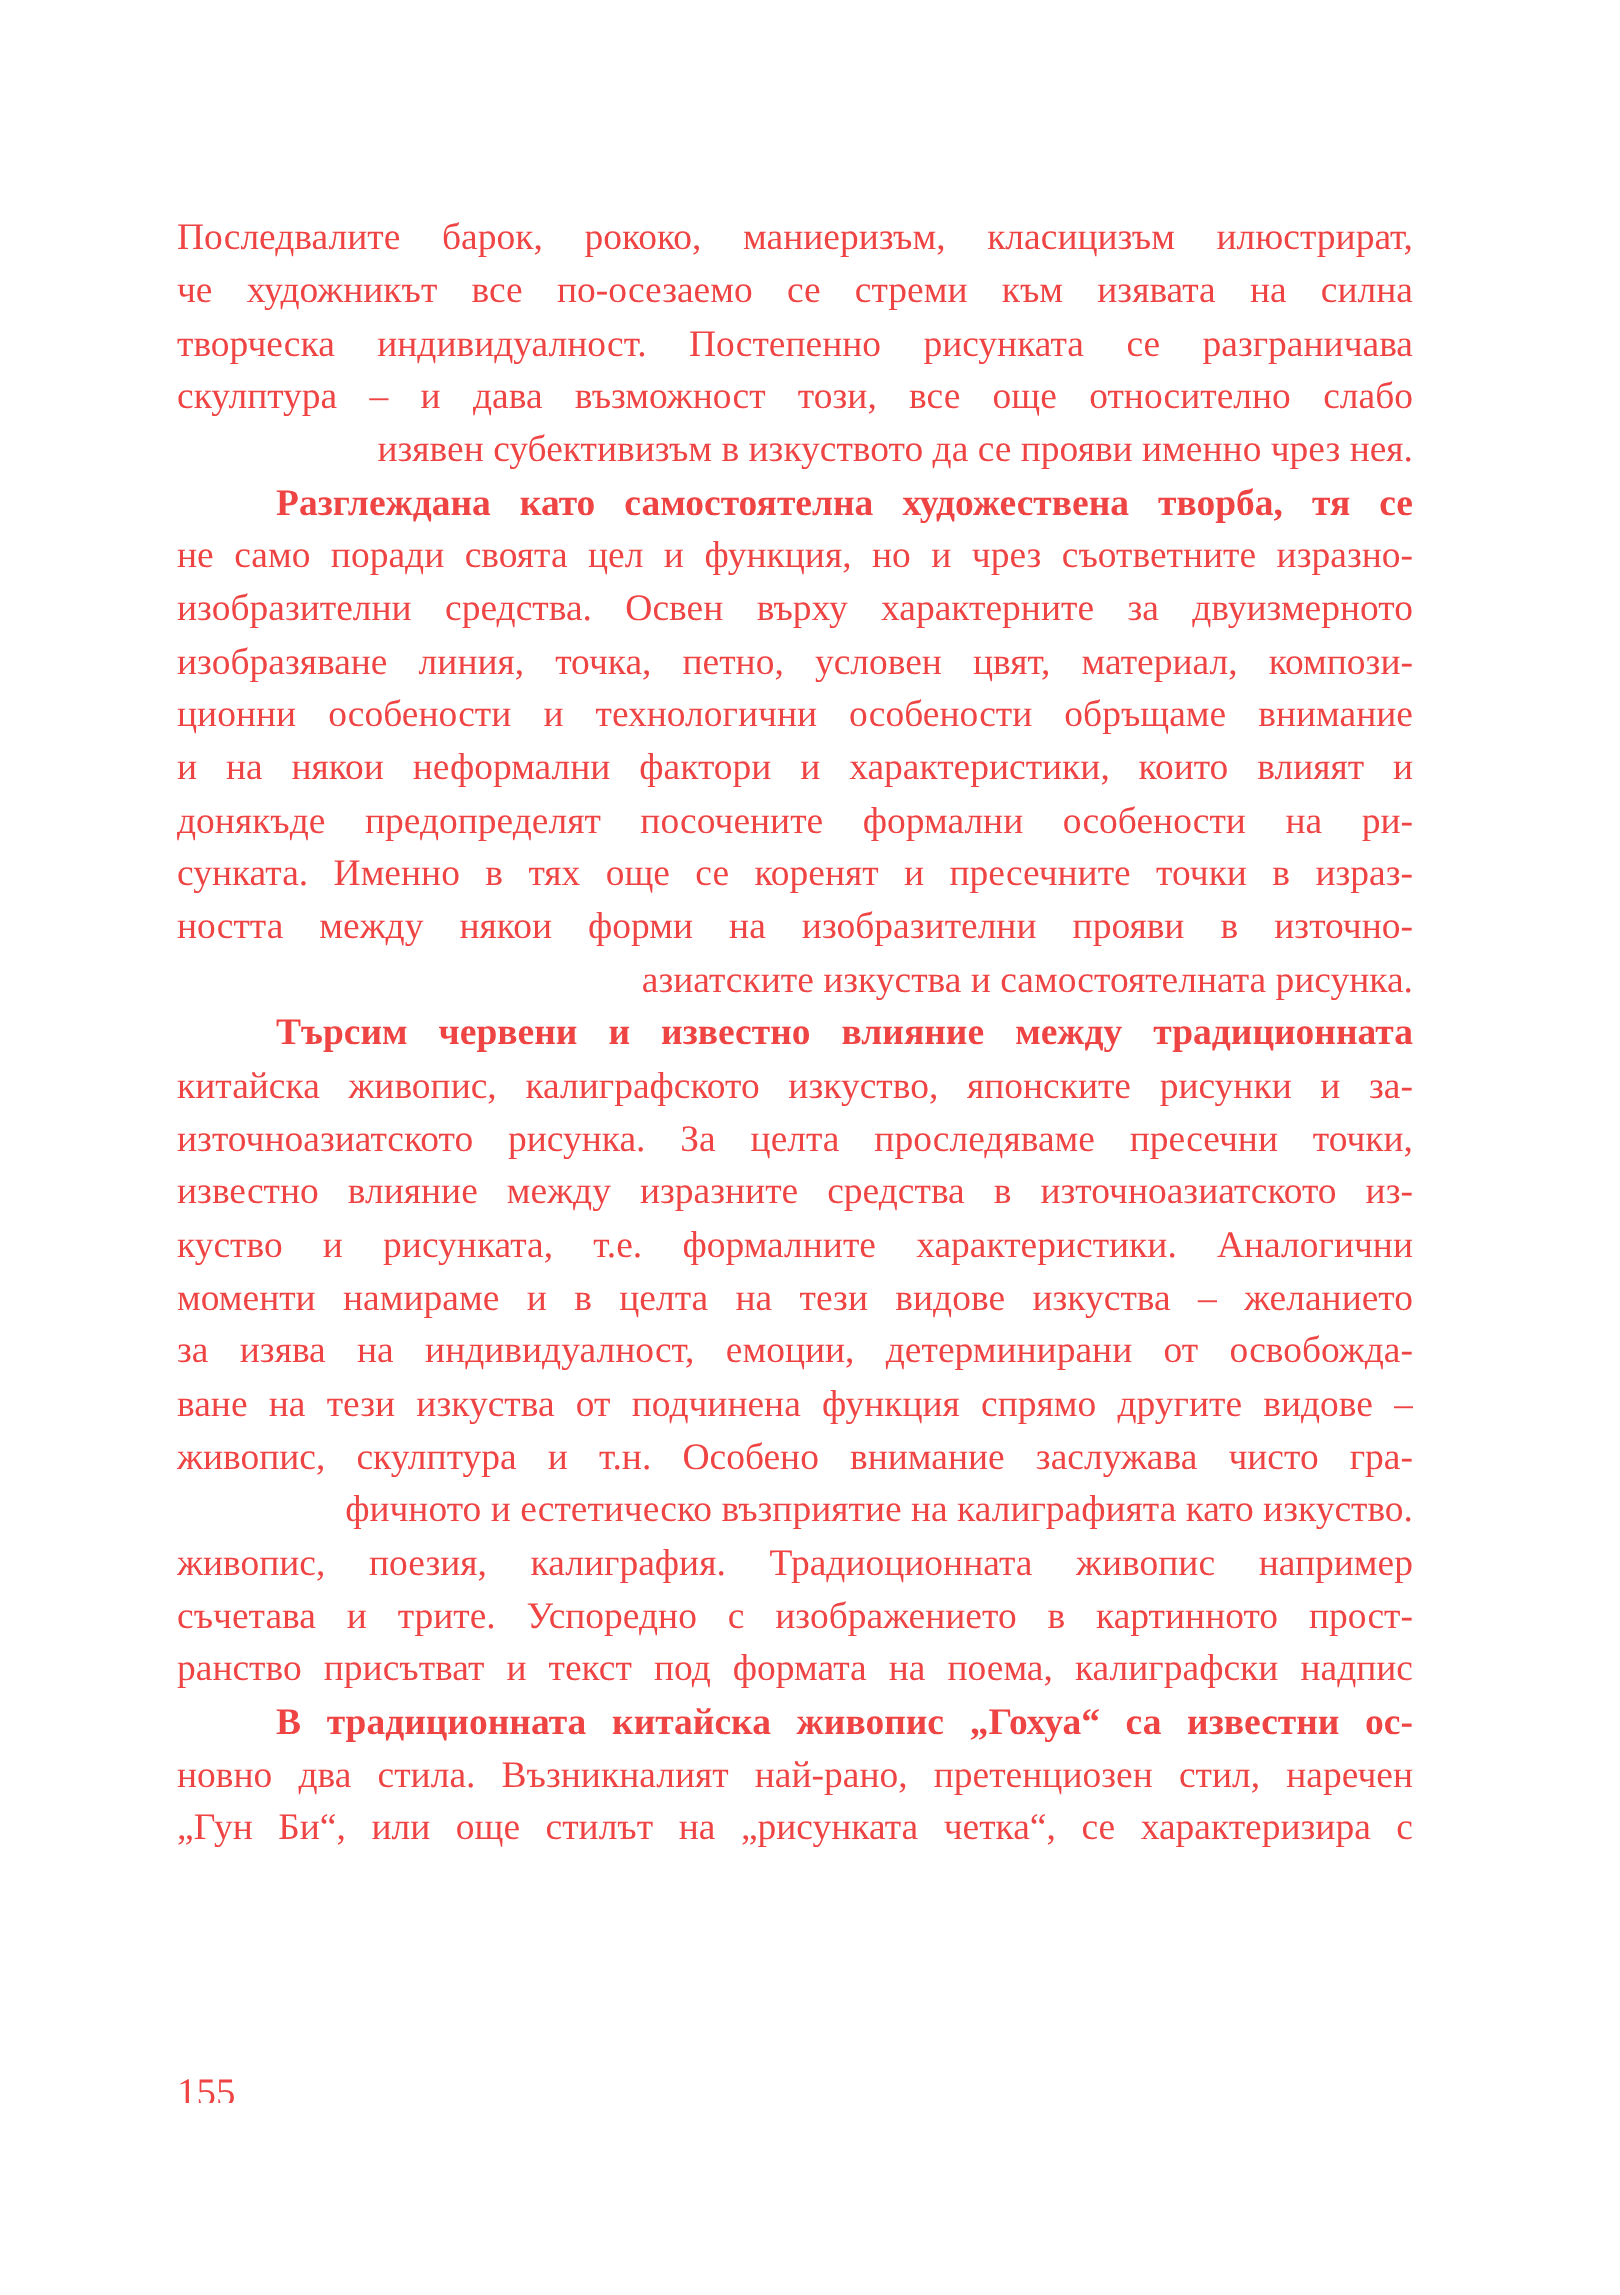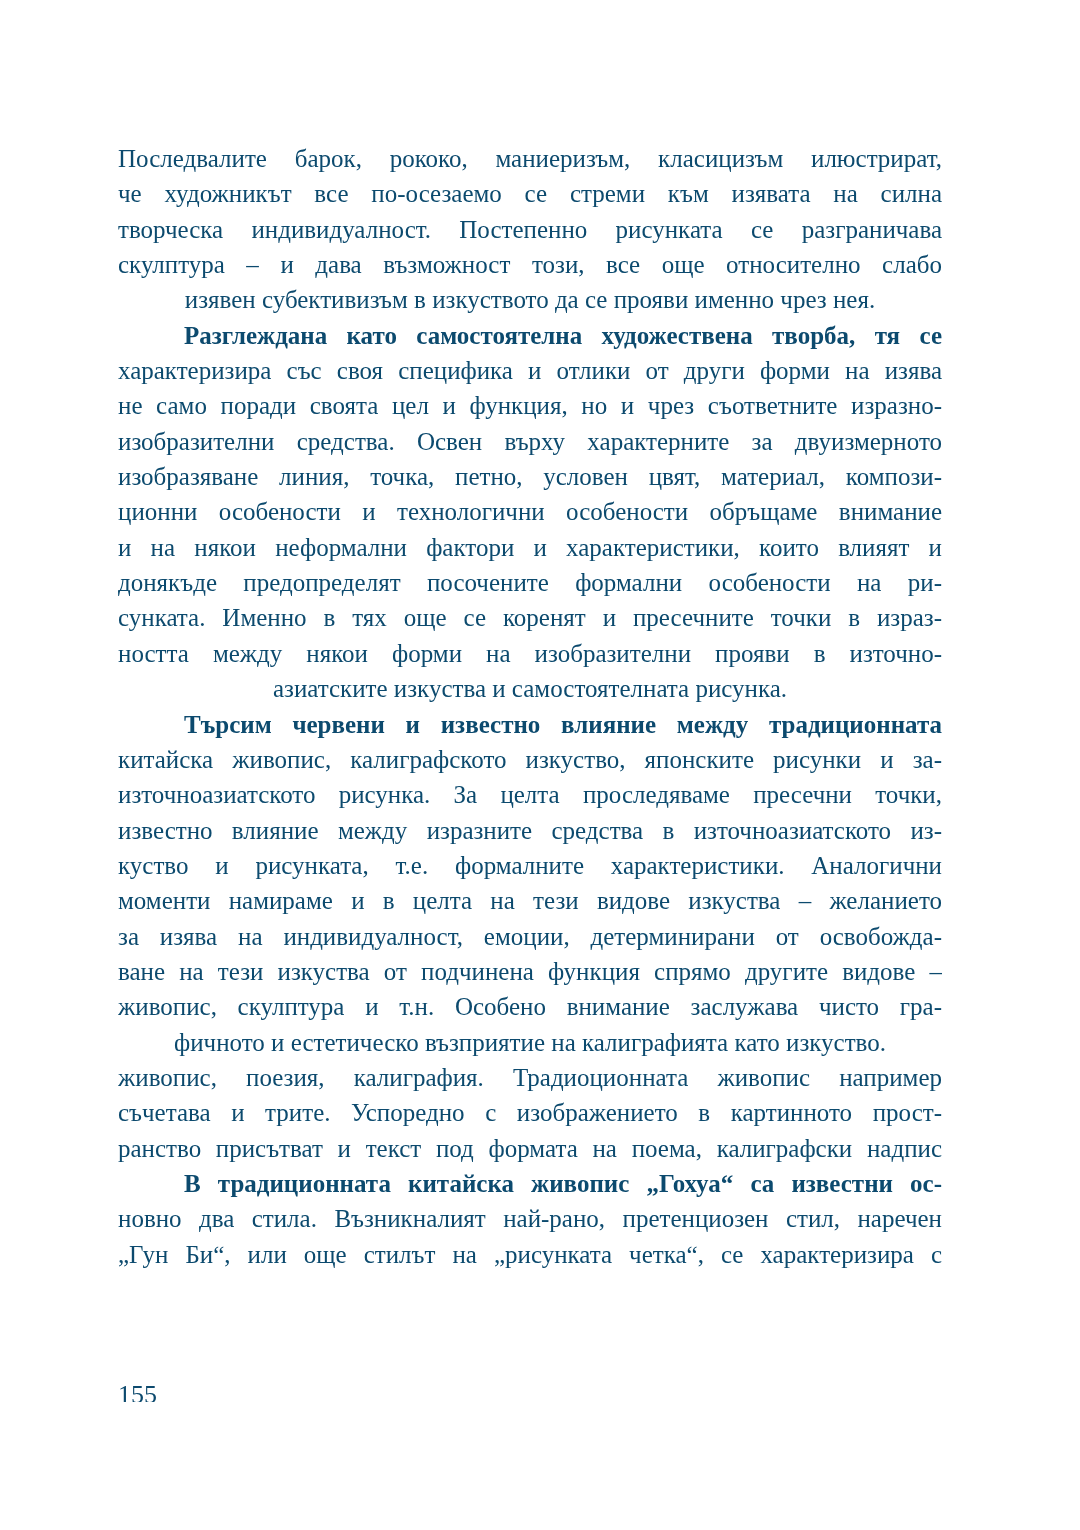--- a/index.html
+++ b/index.html
@@ -6,40 +6,40 @@
     margin: 0;
     padding: 0;
     background: #ffffff;
   }
   .page {
     position: relative;
     width: 1080px;
     height: 1402px;
     background: #ffffff;
     font-family: "Liberation Serif", serif;
-    color: #0c4a6e;
+    color: #ef4444;
     overflow: hidden;
   }
   .text-block {
     position: absolute;
     left: 118px;
     top: 141px;
     width: 824px;
   }
   .paragraph {
     margin: 0;
     padding: 0;
   }
   .line {
     height: 35.35px;
     line-height: 35.35px;
     font-size: 25px;
     overflow: hidden;
     white-space: normal;
-    text-align: center;
+    text-align: right;
   }
   .line.just {
     text-align: justify;
     text-align-last: justify;
   }
   .line.ind {
     padding-left: 66px;
     font-weight: bold;
   }
   .page-number {
@@ -58,21 +58,20 @@
   <div class="text-block">
       <div class="paragraph">
         <div class="line just">Последвалите барок, рококо, маниеризъм, класицизъм илюстрират,</div>
         <div class="line just">че художникът все по-осезаемо се стреми към изявата на силна</div>
         <div class="line just">творческа индивидуалност. Постепенно рисунката се разграничава</div>
         <div class="line just">скулптура – и дава възможност този, все още относително слабо</div>
         <div class="line">изявен субективизъм в изкуството да се прояви именно чрез нея.</div>
       </div>
       <div class="paragraph">
         <div class="line just ind">Разглеждана като самостоятелна художествена творба, тя се</div>
-        <div class="line just">характеризира със своя специфика и отлики от други форми на изява</div>
         <div class="line just">не само поради своята цел и функция, но и чрез съответните изразно-</div>
         <div class="line just">изобразителни средства. Освен върху характерните за двуизмерното</div>
         <div class="line just">изобразяване линия, точка, петно, условен цвят, материал, компози-</div>
         <div class="line just">ционни особености и технологични особености обръщаме внимание</div>
         <div class="line just">и на някои неформални фактори и характеристики, които влияят и</div>
         <div class="line just">донякъде предопределят посочените формални особености на ри-</div>
         <div class="line just">сунката. Именно в тях още се коренят и пресечните точки в израз-</div>
         <div class="line just">ността между някои форми на изобразителни прояви в източно-</div>
         <div class="line">азиатските изкуства и самостоятелната рисунка.</div>
       </div>

